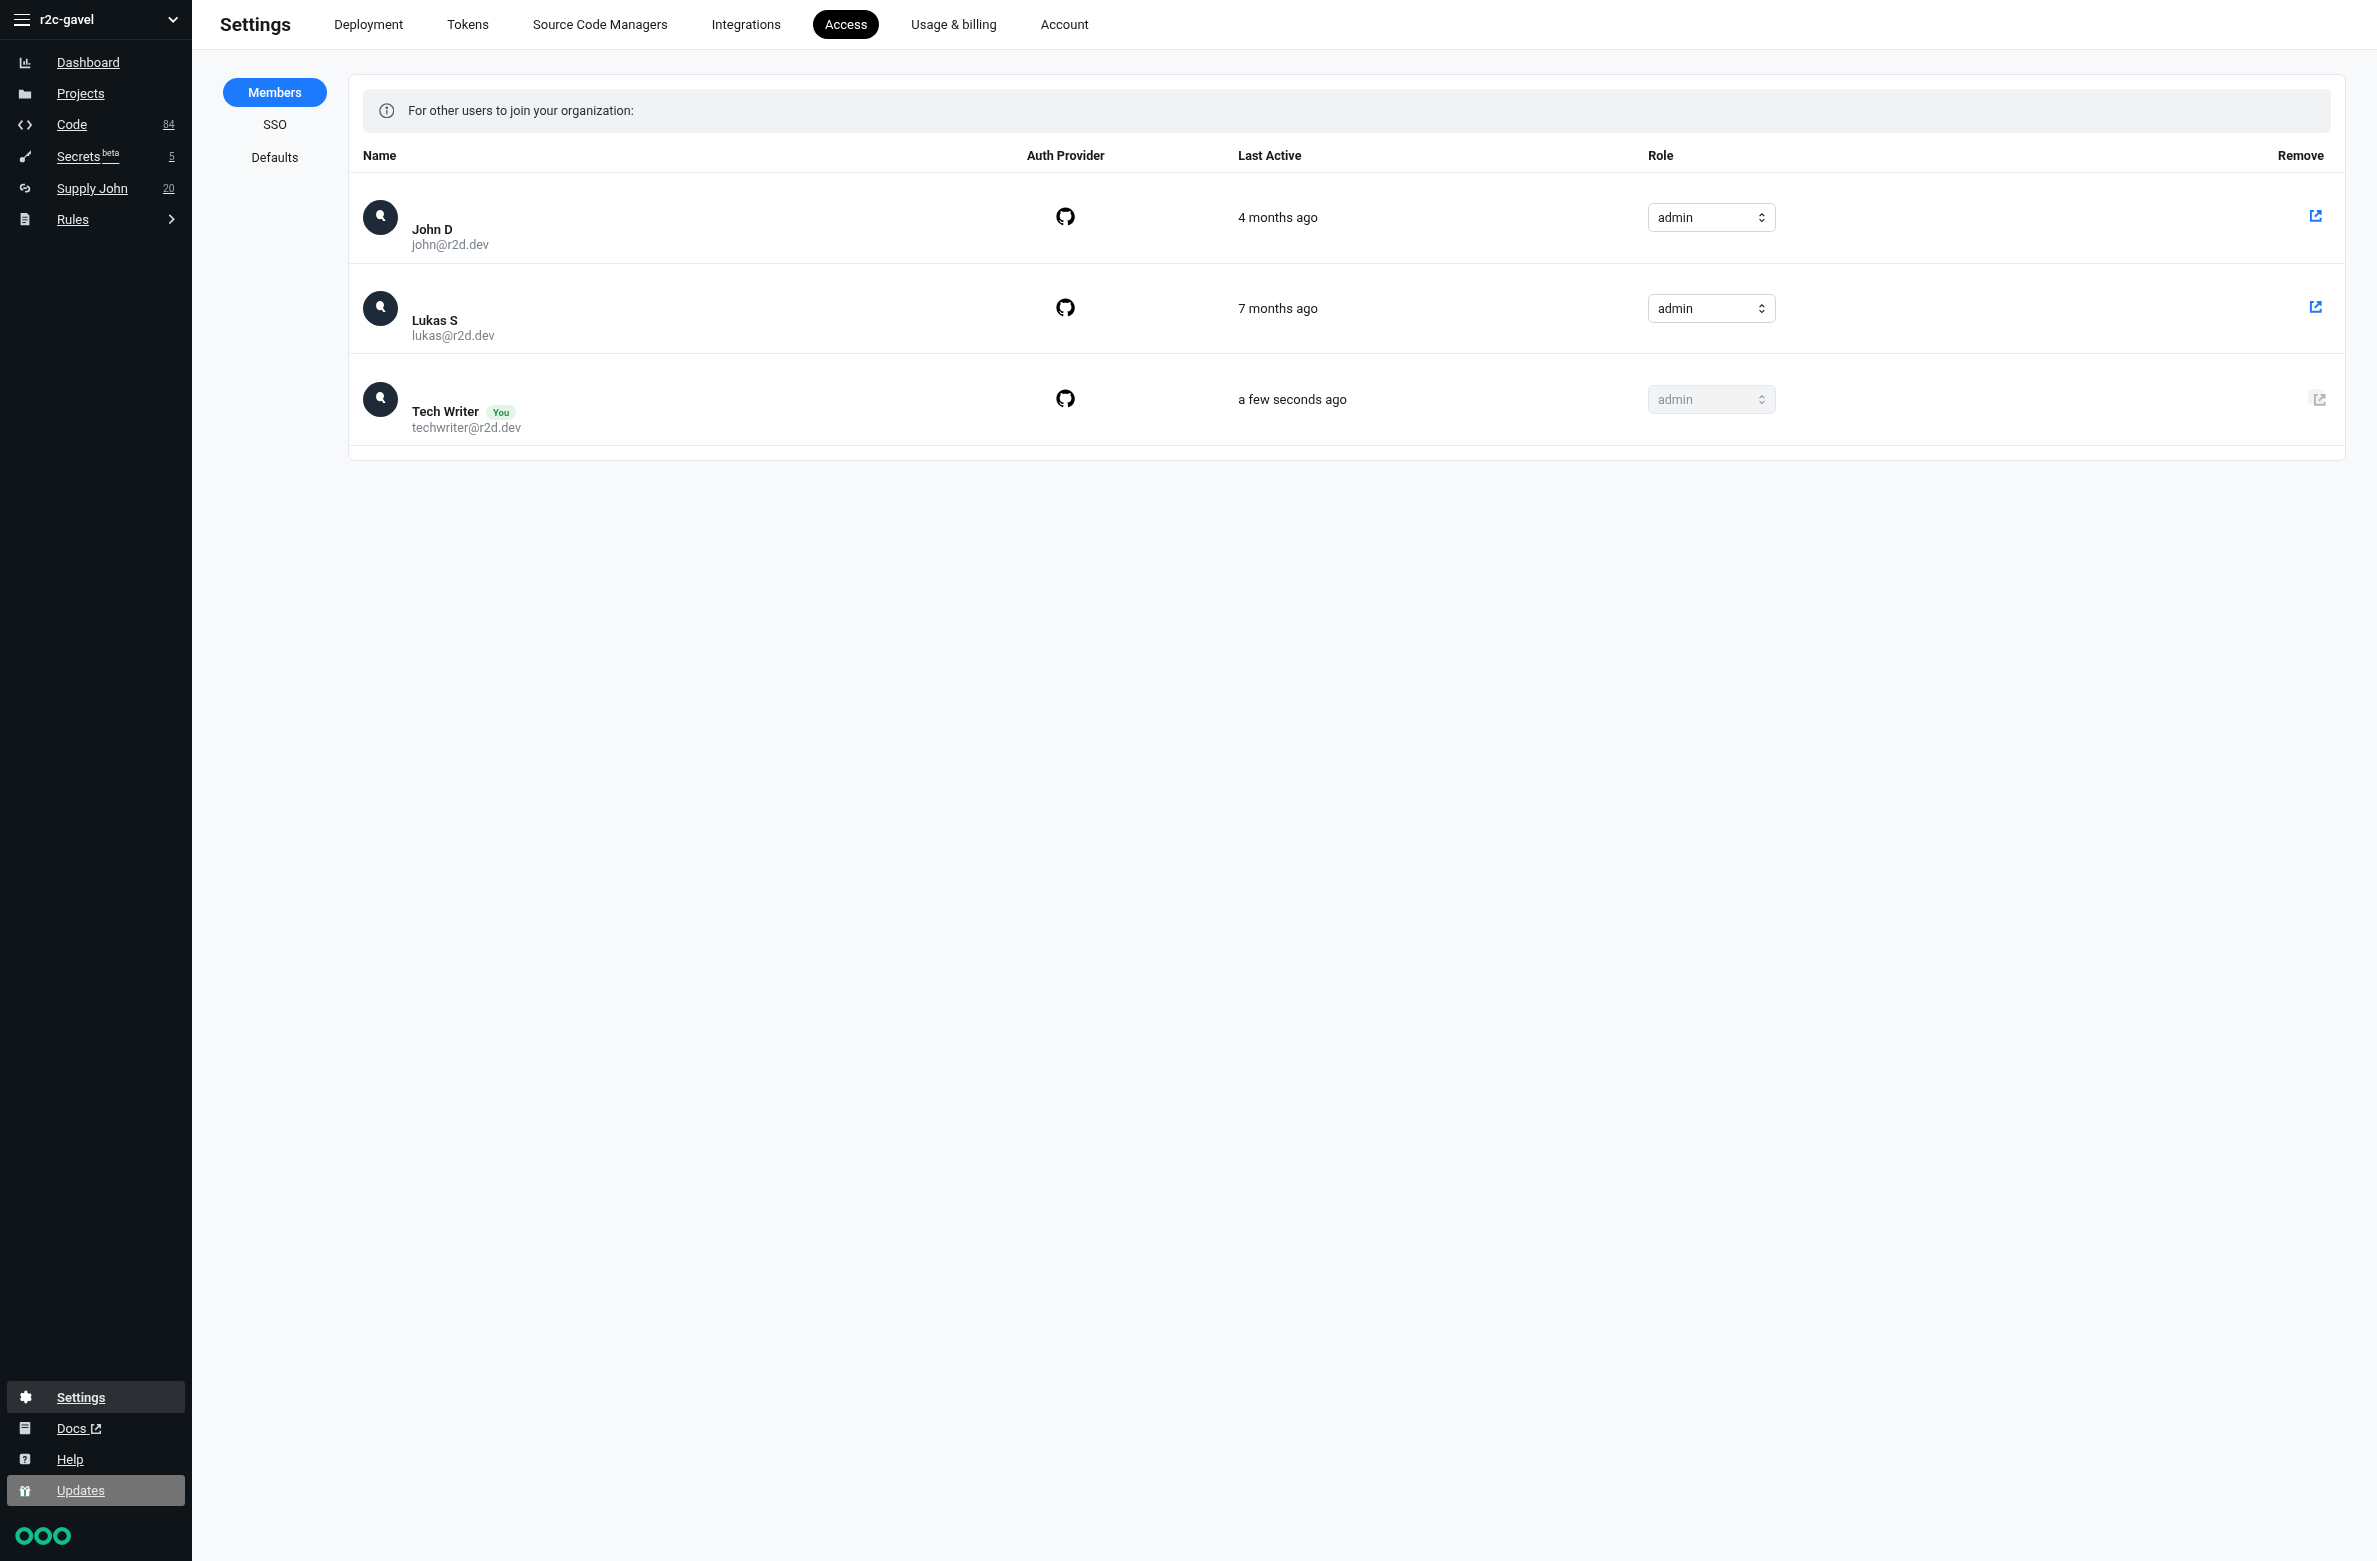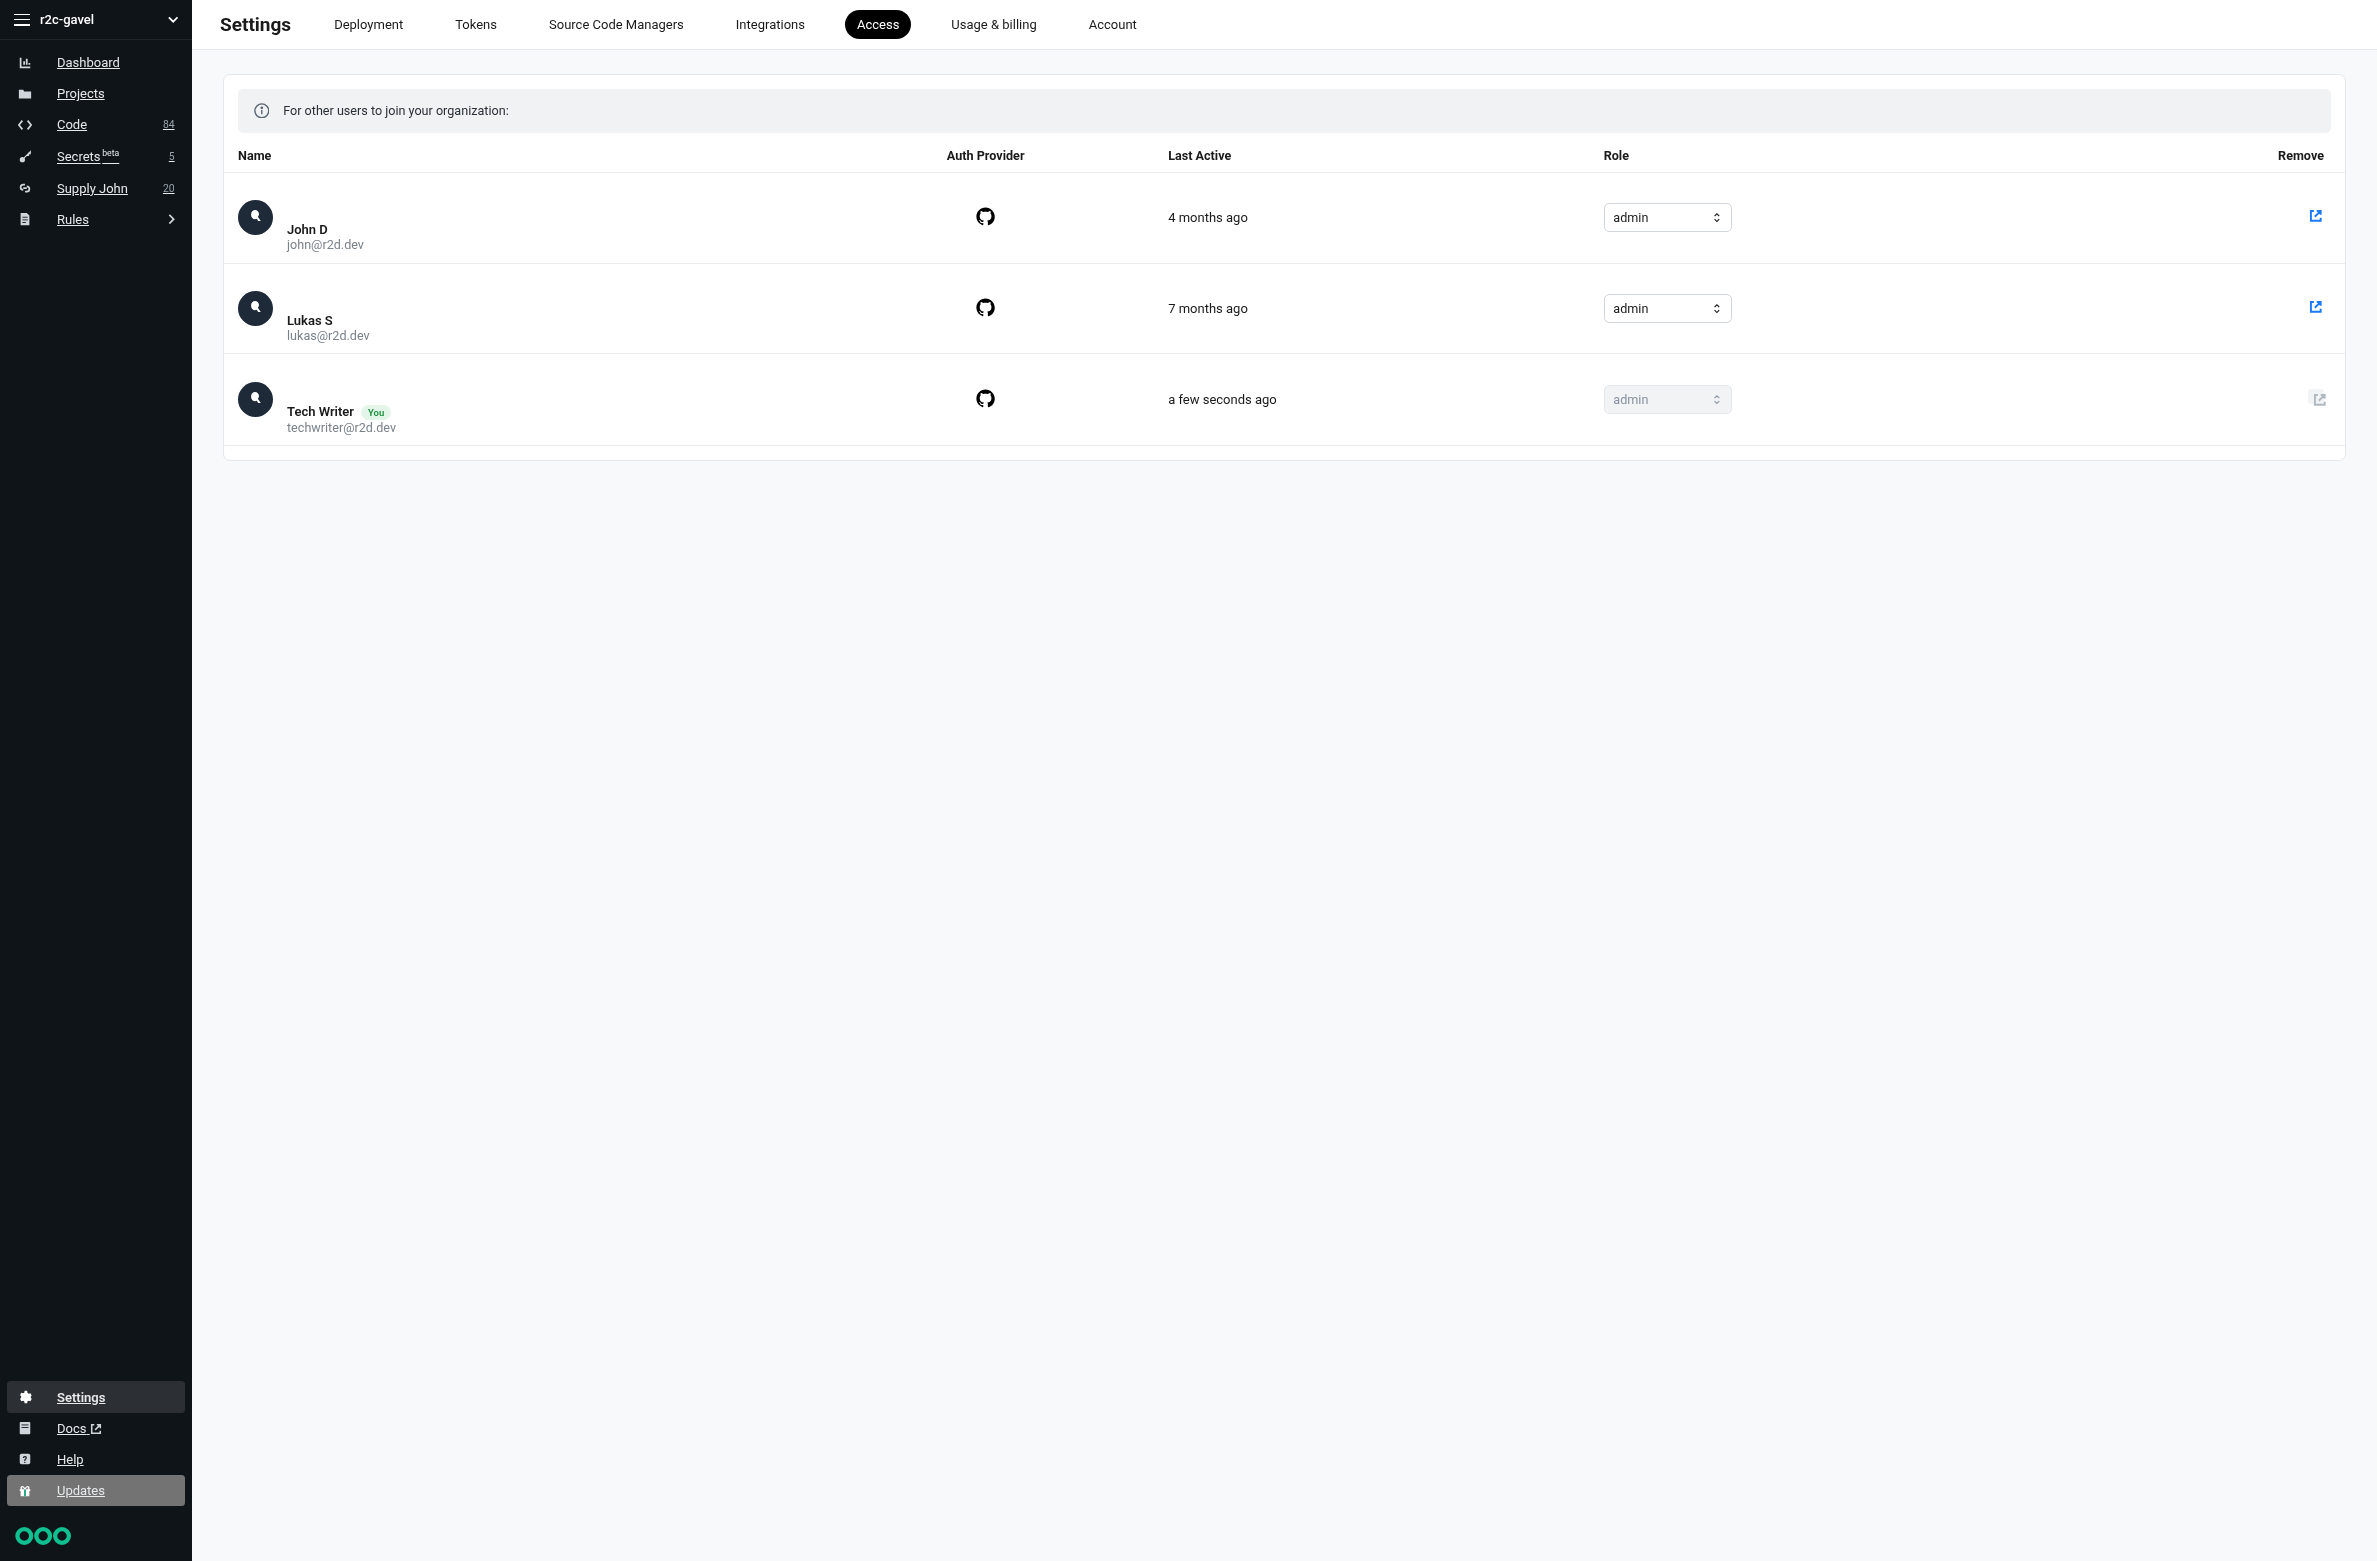--- a/index.html
+++ b/index.html
@@ -177,31 +177,36 @@
           <circle cx="12" cy="14" r="8" fill="none" stroke="#0fbf8f" stroke-width="5"></circle>
           <circle cx="34" cy="14" r="8" fill="none" stroke="#0fbf8f" stroke-width="5"></circle>
           <circle cx="56" cy="14" r="8" fill="none" stroke="#0fbf8f" stroke-width="5"></circle>
         </svg>
     </div>
   </aside>
 
   <div class="main">
     <div class="topbar">
       <div class="page-title">Settings</div>
-      <div id="tabs" style="display:flex;gap:28px;align-items:center">
+      <div id="tabs" style="display:flex;gap:20px;align-items:center">
           <div class="tab">Deployment</div>
           <div class="tab">Tokens</div>
           <div class="tab">Source Code Managers</div>
           <div class="tab">Integrations</div>
           <div class="tab active">Access</div>
           <div class="tab">Usage &amp; billing</div>
           <div class="tab">Account</div>
         </div>
     </div>
     <div class="content">
+      <div class="subnav" id="subnav">
+          <div class="subnav-item active">Members</div>
+          <div class="subnav-item">SSO</div>
+          <div class="subnav-item">Defaults</div>
+        </div>
       <div class="panel">
         <div class="info-box">
           <svg class="info-icon" viewBox="0 0 18 18" fill="none" stroke="#5a6572" stroke-width="1.6">
               <circle cx="9" cy="9" r="8"></circle>
               <circle cx="9" cy="5.5" r="0.8" fill="#5a6572"></circle>
               <path d="M9 8v5"></path>
             </svg>
           <div class="info-text">
             <div>For other users to join your organization:</div>
           </div>

